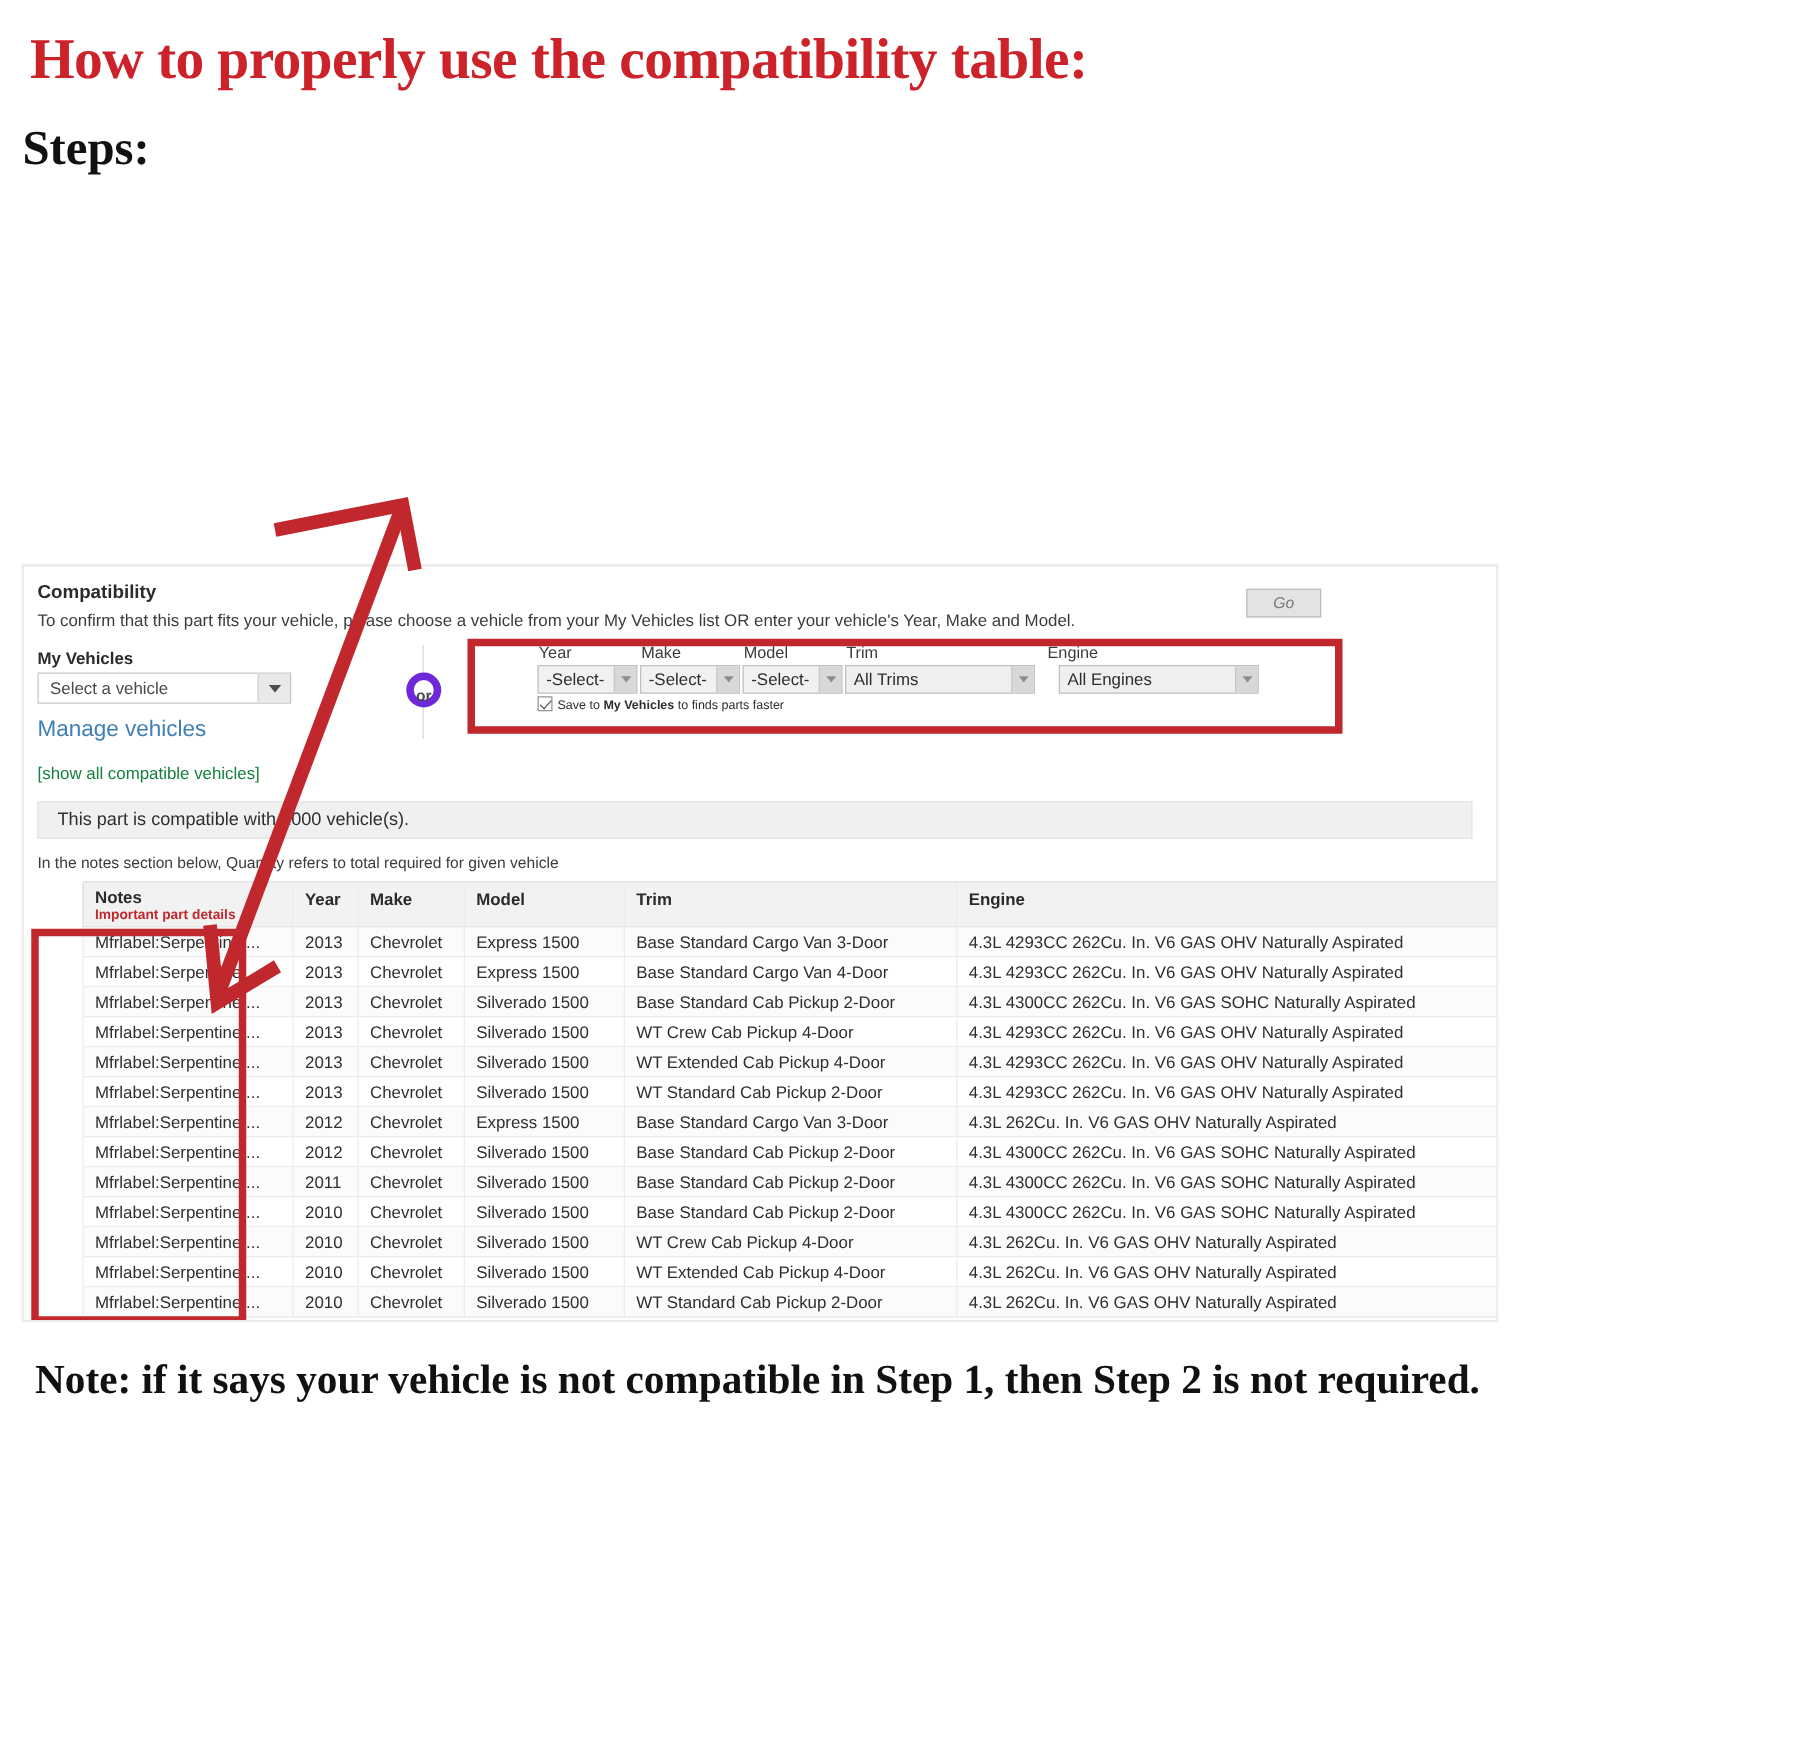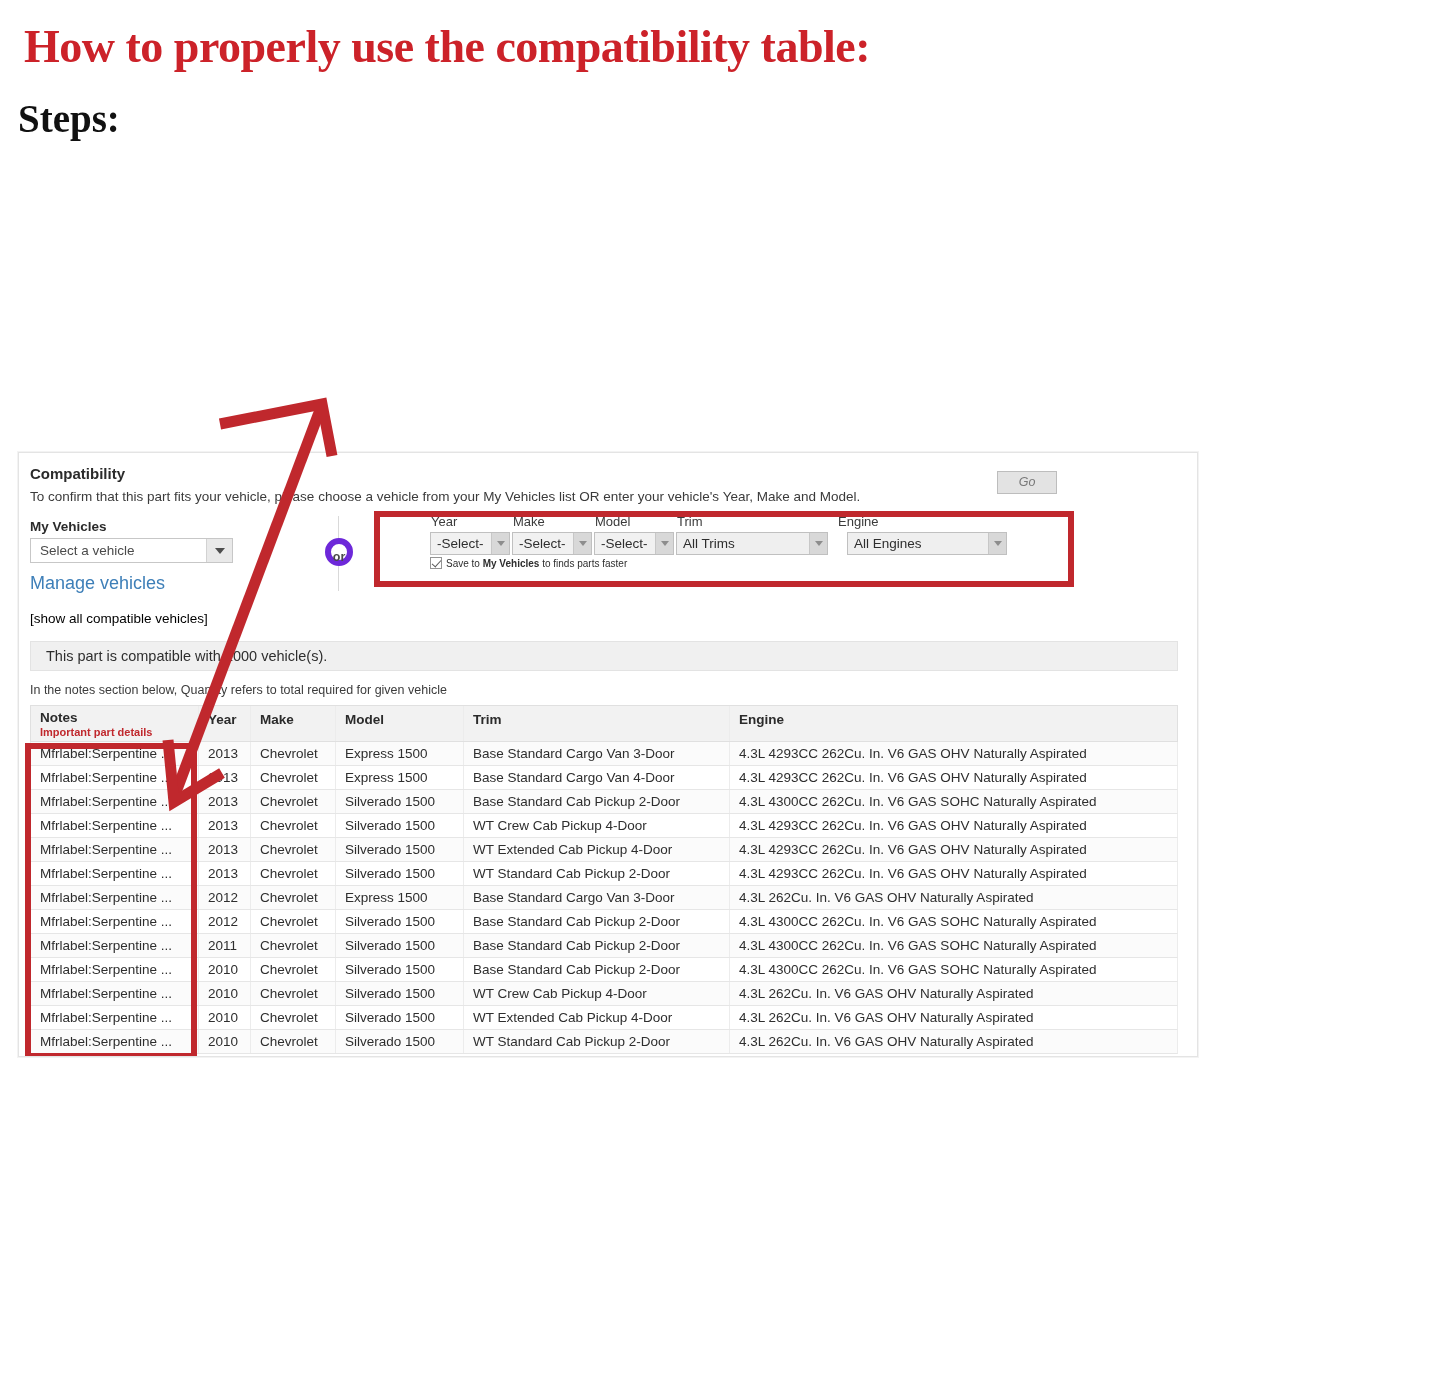--- a/index.html
+++ b/index.html
@@ -75,21 +75,21 @@
     content: ""; position: absolute; left: 8px; top: 9px;
     border-left: 5px solid transparent; border-right: 5px solid transparent;
     border-top: 6px solid #4d4d4d;
   }
   .manage-link {
     position: absolute; left: 11px; top: 120px;
     font-size: 18px; color: #3e7fb8; cursor: pointer;
   }
   .showall-link {
     position: absolute; left: 11px; top: 158px;
-    font-size: 13.5px; color: #000000; cursor: pointer;
+    font-size: 13.5px; color: #15803d; cursor: pointer;
   }
 
   
   .or-wrap { position: absolute; left: 300px; top: 63px; width: 40px; height: 75px; }
   .or-wrap .vline {
     position: absolute; left: 19px; top: 0; width: 1px; height: 75px; background: #d9d9d9;
   }
   .or-circle {
     position: absolute; left: 6px; top: 22px;
     width: 28px; height: 28px; border-radius: 50%;
@@ -158,21 +158,21 @@
     font-size: 14.5px; color: #2e2e2e;
     line-height: 28px; padding-left: 15px;
   }
   .notes-note {
     position: absolute; left: 11px; top: 230px;
     font-size: 12.5px; color: #3b3b3b; white-space: nowrap;
   }
 
   
   .tbl { position: absolute; left: 11px; top: 252px; width: 1148px; }
-  .trow { display: flex; width: 100%; border-bottom: 1px solid #e6e6e6; }
+  .trow { display: flex; width: 100%; border-bottom: 1px solid #e6e6e6; margin-left: 36px; }
   .thead {
     background: #f2f2f2;
     border: 1px solid #e0e0e0;
     height: 37px; align-items: flex-start;
   }
   .thead .cell { font-weight: bold; font-size: 13.5px; color: #2b2b2b; padding-top: 6px; }
   .thead .cell.notes-h { padding-top: 4px; }
   .sub-red { display: block; font-size: 11px; color: #c0282d; font-weight: bold; margin-top: 1px; }
   .tbody .trow {
     height: 24px; align-items: center;
@@ -421,14 +421,15 @@
     </div>
 
   <svg class="arrow-svg" viewBox="0 0 260 430">
     <g fill="none" stroke="#c0282d" stroke-width="11" stroke-linecap="butt" stroke-linejoin="miter">
       <line x1="170" y1="22" x2="23" y2="412"></line>
       <polyline points="70,36 172,16 182,68"></polyline>
       <polyline points="18,352 24,414 72,385"></polyline>
     </g>
   </svg>
 
+  <div class="note-bottom">Note: if it says your vehicle is not compatible in Step 1, then Step 2 is not required.</div>
 
 </div>
 
 </body></html>

